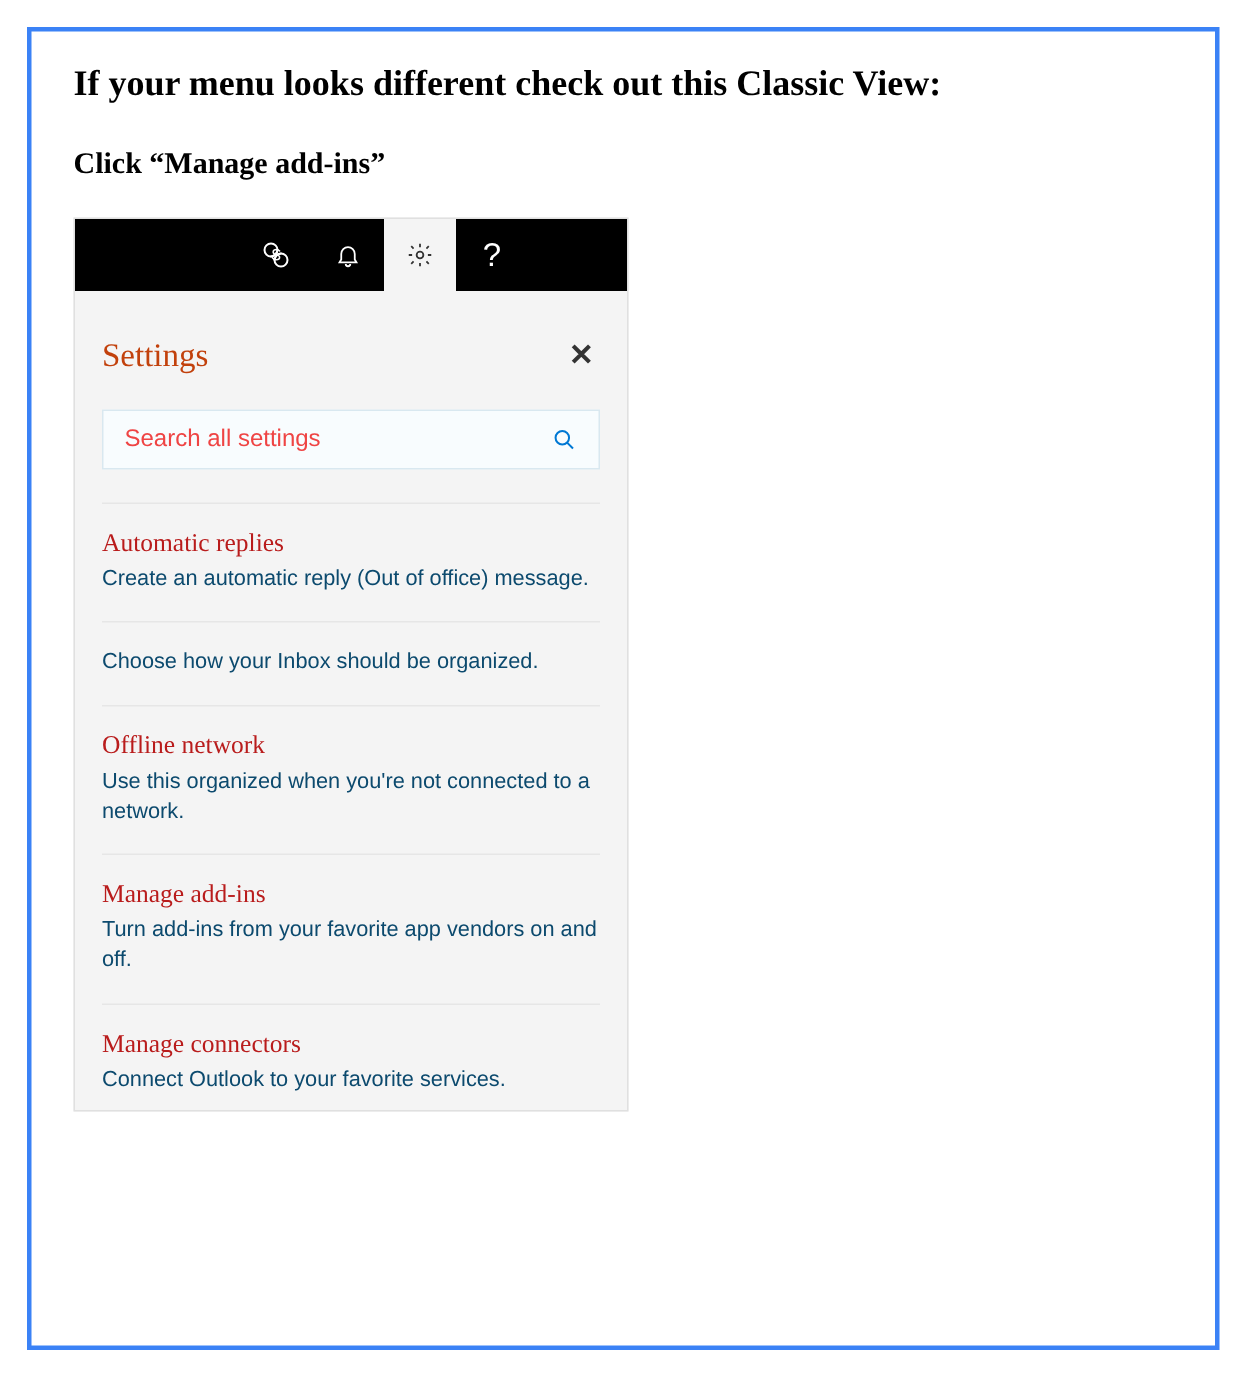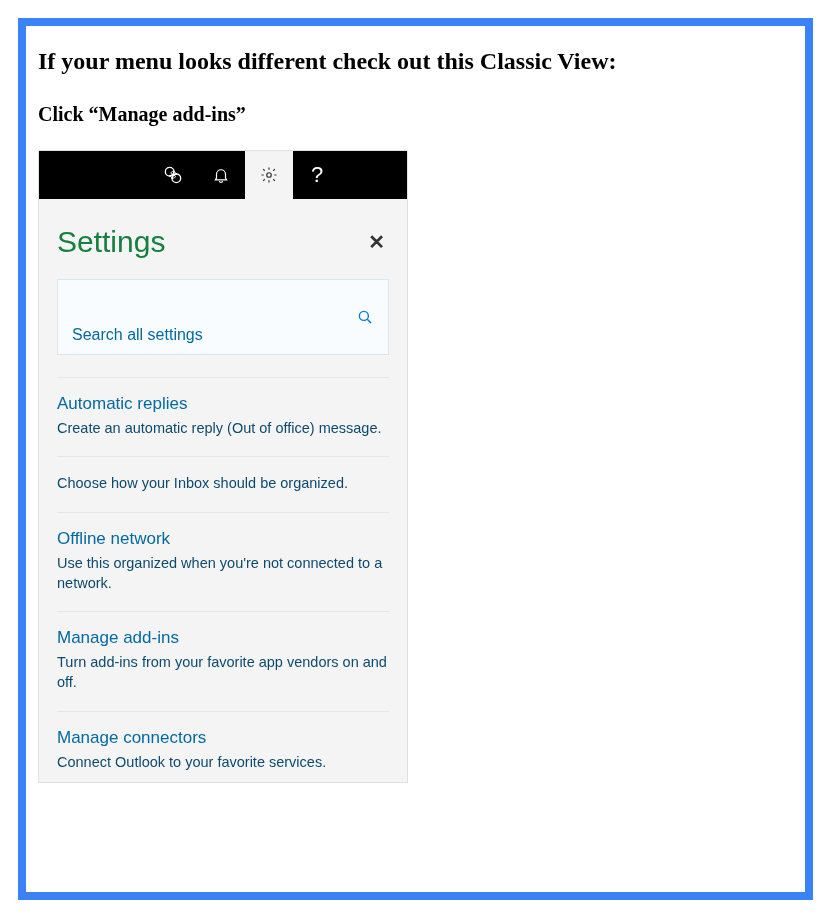--- a/index.html
+++ b/index.html
@@ -4,24 +4,24 @@
 <style>
   * { box-sizing: border-box; margin: 0; padding: 0; }
   body {
     font-family: "Segoe UI", Arial, sans-serif;
     background: #fff;
     width: 831px;
     height: 918px;
     padding: 18px;
   }
   .doc-frame {
-    border: 8px solid #3b82f6;
+    border: 3px solid #3b82f6;
     width: 100%;
     height: 100%;
-    padding: 22px 12px;
+    padding: 22px 28px;
   }
   .doc-heading {
     font-family: "Times New Roman", serif;
     font-weight: bold;
     font-size: 24px;
     margin-bottom: 28px;
   }
   .doc-subheading {
     font-family: "Times New Roman", serif;
     font-weight: bold;
@@ -57,55 +57,56 @@
   .panel {
     padding: 26px 18px 0 18px;
   }
   .panel-header {
     display: flex;
     align-items: center;
     justify-content: space-between;
     margin-bottom: 20px;
   }
   .panel-title {
-    font-size: 30px;
+    font-size: 22px;
     font-weight: 300;
-    color: #15803d;
+    color: #c2410c;
+    font-family: Liberation Serif, serif;
   }
   .close-btn {
     font-size: 20px;
     font-weight: bold;
     color: #333;
     padding: 4px;
   }
   .search-box {
     display: flex;
     align-items: center;
     justify-content: space-between;
     border: 1px solid #d9e8f0;
     background: #f8fcfe;
     padding: 10px 14px;
     margin-bottom: 22px;
   }
   .search-placeholder {
-    color: #0369a1;
+    color: #ef4444;
     font-size: 16px;
-    margin-top: 36px;
   }
   .search-icon-wrap {
     color: #0078d4;
   }
   .setting-item {
     border-top: 1px solid #e6e6e6;
     padding: 16px 0 18px 0;
   }
   .setting-title {
-    color: #0369a1;
+    color: #b91c1c;
     font-size: 17px;
     margin-bottom: 4px;
+    font-family: Liberation Serif, serif;
   }
   .setting-desc {
     color: #0c4a6e;
     font-size: 14.5px;
     line-height: 1.4;
   }
   svg { display: block; }
 </style>
 </head>
 <body>

